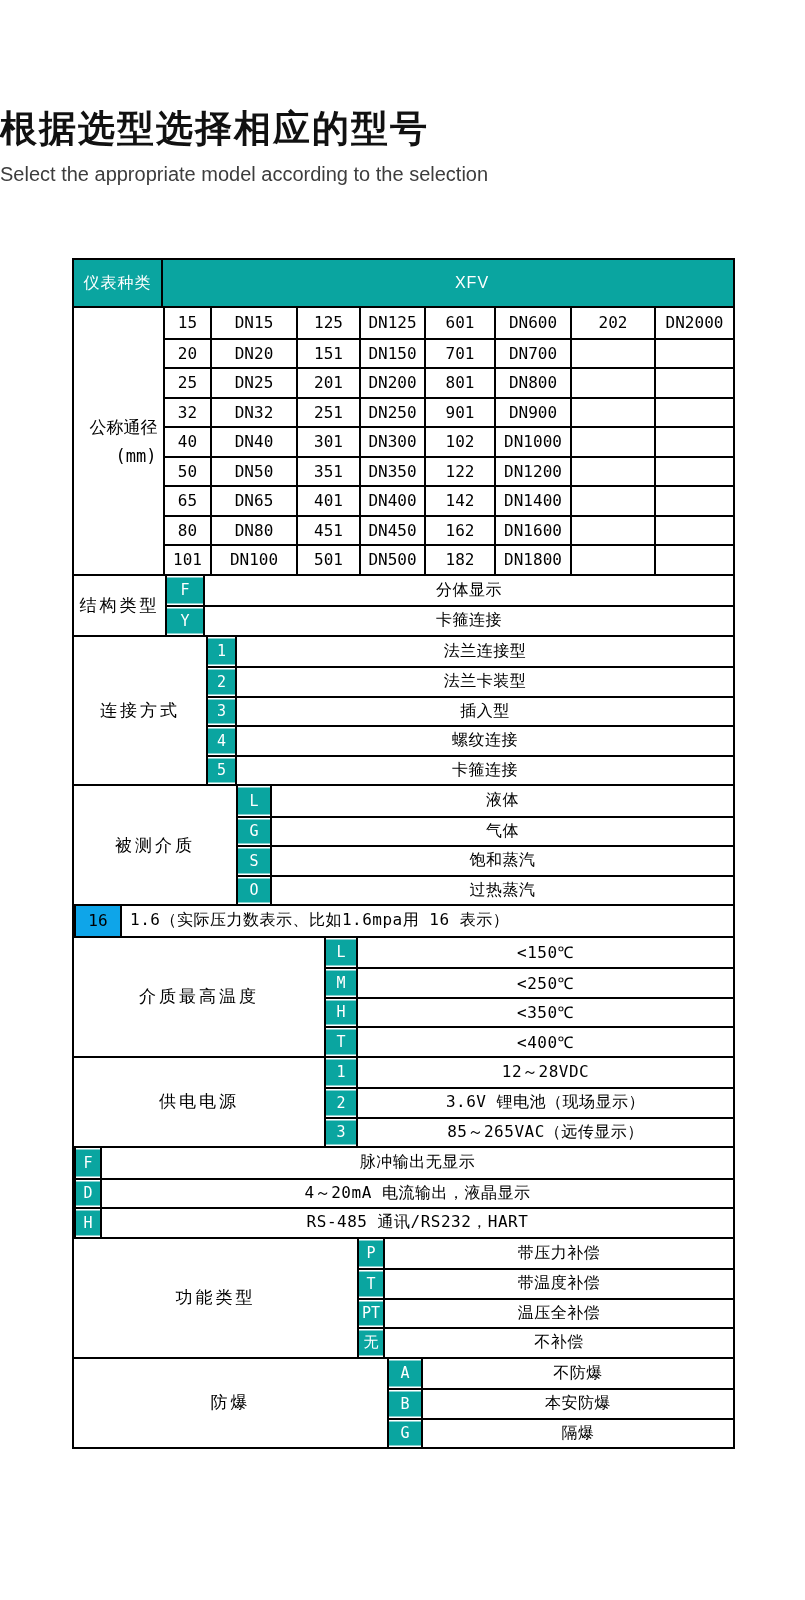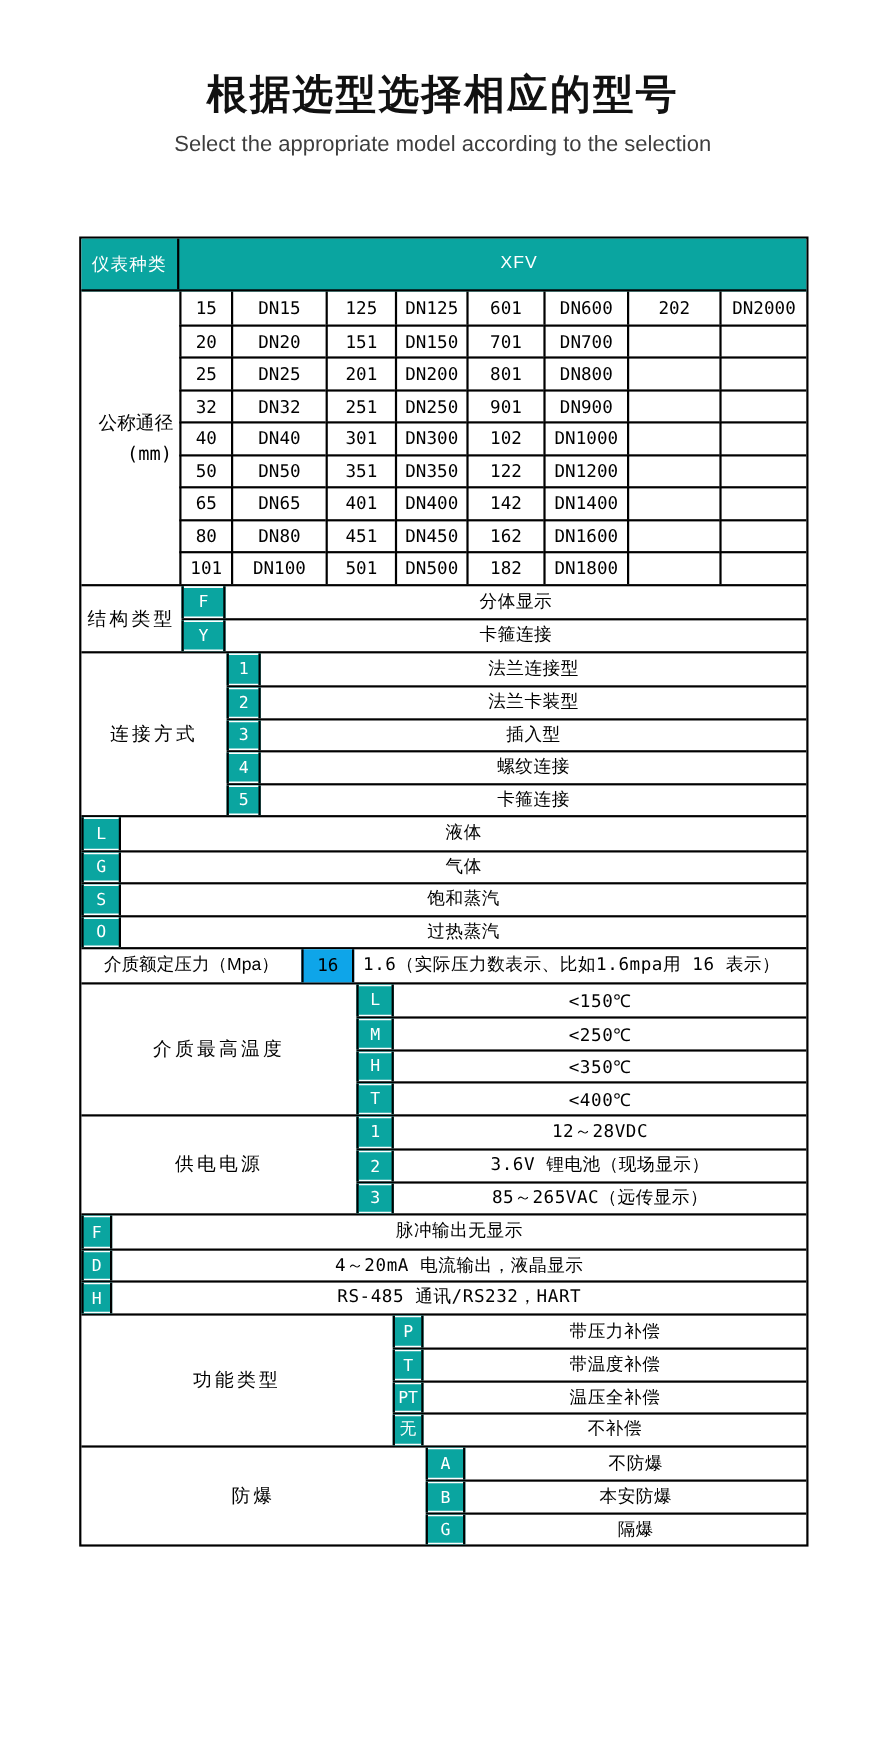--- a/index.html
+++ b/index.html
@@ -11,21 +11,21 @@
     color: #000;
     position: relative;
   }
   :root {
     --teal: #0aa5a0;
     --line: #000000;
     --rh: 29.5px;
   }
 
   
-  .title-block { margin-top: 61px; text-align: center; }
+  .title-block { margin-top: 104px; }
   .page-title {
     font-size: 37px;
     font-weight: 700;
     letter-spacing: 2px;
     color: #111;
     font-family: "Liberation Sans", sans-serif;
   }
   .page-subtitle {
     margin-top: 9px;
     font-size: 20px;
@@ -248,20 +248,21 @@
         <div class="sec-desc">螺纹连接</div>
       </div>
       <div class="sec-row">
         <div class="sec-code">5</div>
         <div class="sec-desc">卡箍连接</div>
       </div>
     </div>
   </div>
 
   <div class="section s2">
+    <div class="sec-label">被测介质</div>
     <div class="sec-rows">
       <div class="sec-row">
         <div class="sec-code">L</div>
         <div class="sec-desc">液体</div>
       </div>
       <div class="sec-row">
         <div class="sec-code">G</div>
         <div class="sec-desc">气体</div>
       </div>
       <div class="sec-row">
@@ -269,21 +270,20 @@
         <div class="sec-desc">饱和蒸汽</div>
       </div>
       <div class="sec-row">
         <div class="sec-code">O</div>
         <div class="sec-desc">过热蒸汽</div>
       </div>
     </div>
   </div>
 
   <div class="section s3">
-    <div class="sec-label">介质额定压力（Mpa）</div>
     <div class="sec-rows">
       <div class="sec-row">
         <div class="sec-code">16</div>
         <div class="sec-desc">1.6（实际压力数表示、比如1.6mpa用 16 表示）</div>
       </div>
     </div>
   </div>
 
   <div class="section s4">
     <div class="sec-label">介质最高温度</div>

